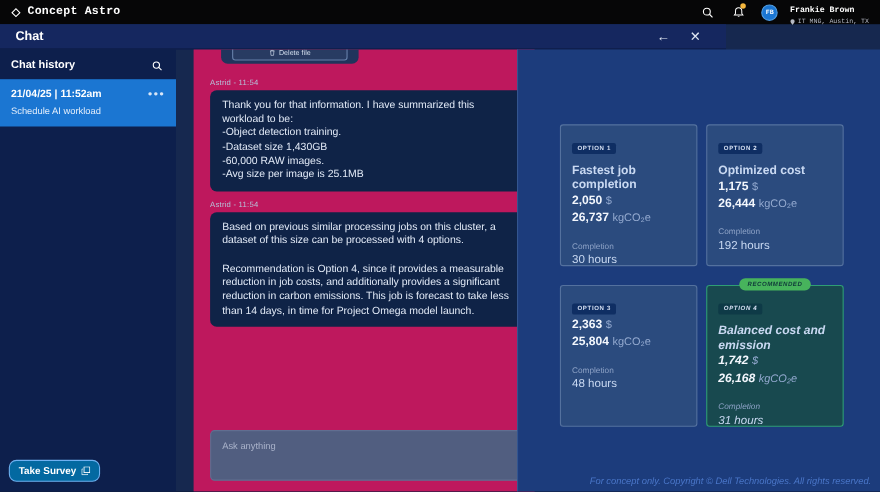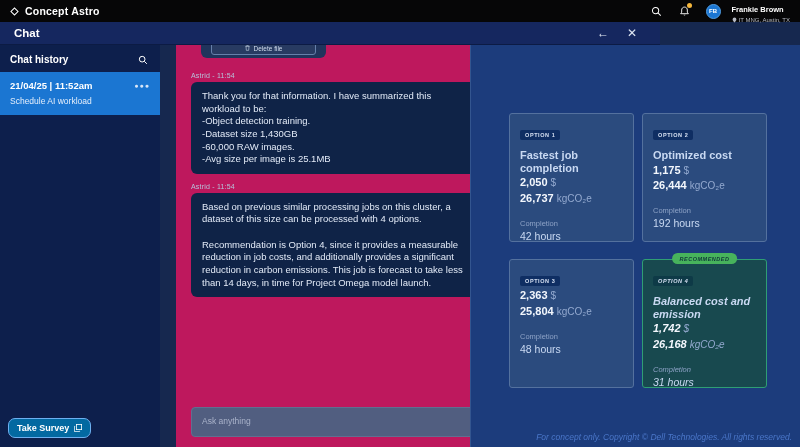--- a/index.html
+++ b/index.html
@@ -5,21 +5,21 @@
   * { margin:0; padding:0; box-sizing:border-box; }
   html,body { background:#0a1430; }
   .frame {
     position:relative; width:800px; height:447px; overflow:hidden;
     background:#16284f; font-family:"Liberation Sans","DejaVu Sans",sans-serif;
     -webkit-font-smoothing:antialiased;
   }
   
   .topbar {
     position:absolute; left:0; top:0; width:800px; height:22px;
-    background:#060607; display:flex; align-items:center; padding:0 10px; gap:6px;
+    background:#060607; display:flex; align-items:center; padding:0 10px; gap:6px;font-family:Liberation Mono, monospace;
   }
   .logo-diamond { width:9px; height:9px; display:block; }
   .app-name { color:#ffffff; font-size:10.5px; font-weight:700; letter-spacing:.2px; }
   .topbar-spacer { flex:1; }
   .topbar-icon { display:flex; align-items:center; justify-content:center; width:22px; height:22px; cursor:pointer; position:relative; }
   .notif-dot { position:absolute; top:3px; right:4px; width:5px; height:5px; border-radius:50%; background:#f5b73d; }
   .avatar {
     width:15px; height:15px; border-radius:50%; background:#1b76d2; color:#fff;
     font-size:6px; font-weight:700; display:flex; align-items:center; justify-content:center;
     border:1px solid #4f9be0; margin-left:4px;
@@ -61,21 +61,21 @@
     display:flex; align-items:center; justify-content:center; gap:4px;
     color:#d3deee; font-size:6.5px; cursor:pointer; background:rgba(255,255,255,0.04);
   }
   .messages { position:absolute; left:15px; top:27px; width:288px; }
   .msg-meta { color:#b6c2da; font-size:7px; letter-spacing:.2px; }
   .msg-bubble {
     margin:3px 0 9px 0; background:#0f2347; border-radius:6px; padding:8px 11px;
     color:#e2eaf7; font-size:9.5px; line-height:1.33; white-space:pre-line;
   }
   .ask-input {
-    position:absolute; left:15px; bottom:10px; width:288px; height:30px;
+    position:absolute; left:15px; bottom:10px; width:288px; height:46px;
     background:#515e80; border:1px solid #616e90; border-radius:4px;
     padding:8px 10px; color:#e8ecf5; font-size:8.5px; resize:none; outline:none;
     font-family:"Liberation Sans","DejaVu Sans",sans-serif;
   }
   .ask-input::placeholder { color:#a9b2c9; }
   
   .right-panel {
     position:absolute; left:470px; top:45px; right:0; bottom:0;
     background:#1c3c7c; border-left:1px solid #33558f;
   }
@@ -210,21 +210,21 @@
 
   <div class="right-panel">
     <div class="cards-grid">
 
       <div class="opt-card">
         <span class="opt-badge">OPTION 1</span>
         <div class="opt-title">Fastest job completion</div>
         <div class="opt-line"><span>2,050</span> <span class="opt-unit">$</span></div>
         <div class="opt-line"><span>26,737</span> <span class="opt-unit">kgCO₂e</span></div>
         <div class="opt-completion-label">Completion</div>
-        <div class="opt-completion-value">42 hours</div>
+        <div class="opt-completion-value">30 hours</div>
       </div>
 
       <div class="opt-card">
         <span class="opt-badge">OPTION 2</span>
         <div class="opt-title">Optimized cost</div>
         <div class="opt-line"><span>1,175</span> <span class="opt-unit">$</span></div>
         <div class="opt-line"><span>26,444</span> <span class="opt-unit">kgCO₂e</span></div>
         <div class="opt-completion-label">Completion</div>
         <div class="opt-completion-value">192 hours</div>
       </div>

